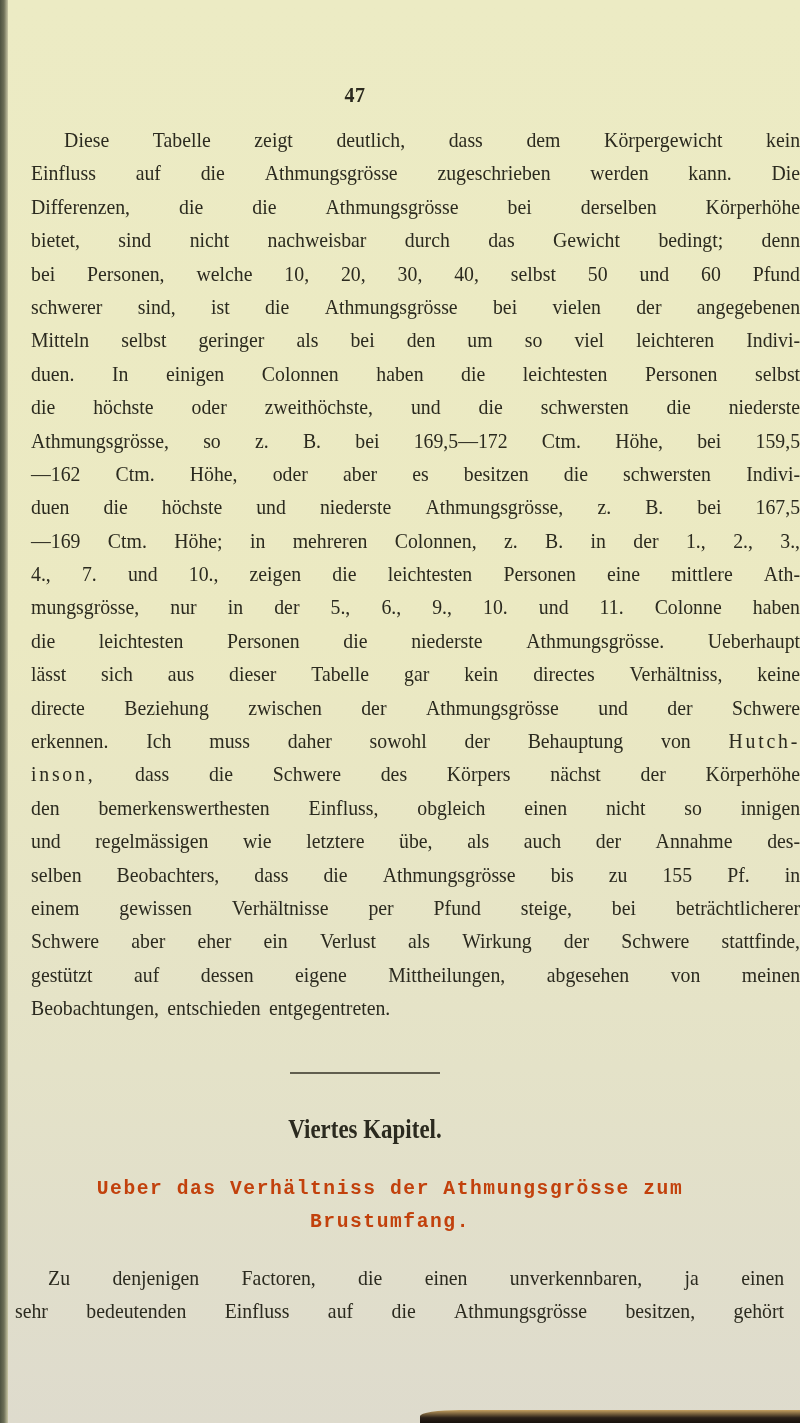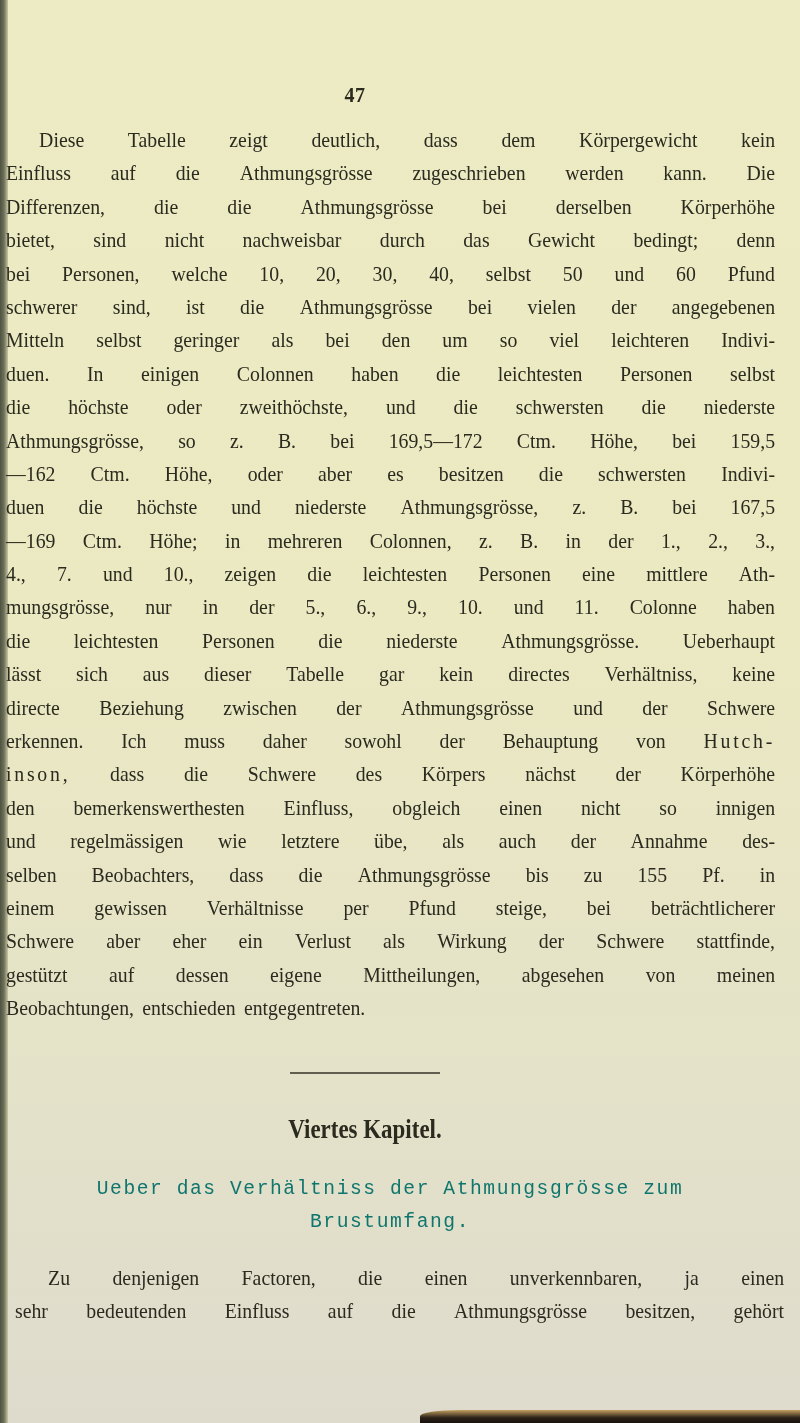--- a/index.html
+++ b/index.html
@@ -17,21 +17,21 @@
     position:absolute; left:420px; top:1410px; width:380px; height:13px;
     background: linear-gradient(180deg, #c4a060 0%, #2a2018 60%, #18120c 100%);
     border-top-left-radius: 40px 6px;
   }
   .page-number {
     position:absolute; top:84px; left:0; width:800px; text-align:center;
     font-size:20px; font-weight:bold; letter-spacing:0.5px;
     transform: translateX(-45px);
   }
   .body-text {
-    position:absolute; left:6px; top:124px; width:770px;
+    position:absolute; left:31px; top:124px; width:770px;
   }
   .line {
     font-size:21.5px; line-height:33.4px; height:33.4px;
     text-align:justify; text-align-last:justify; white-space:nowrap;
     display:flex; justify-content:space-between;
     transform: scaleX(0.92); transform-origin:left;
     width:836px;
   }
   .line.indent { padding-left:36px; width:800px; }
   .line.last { justify-content:flex-start; }
@@ -42,21 +42,21 @@
     background:#4a473a; opacity:0.85;
   }
   .chapter-title {
     position:absolute; top:1114px; left:0; width:800px; text-align:center;
     font-size:27px; font-weight:bold; transform: translateX(-35px) scaleX(0.85);
   }
   .section-title {
     position:absolute; left:40px; top:1172px; width:700px; text-align:center;
     font-size:20px; letter-spacing:1.6px; line-height:33px;
     font-family: "Liberation Mono", "DejaVu Sans Mono", monospace;
-    font-weight:normal; color:#0f766e;
+    font-weight:bold; color:#c2410c;
   }
   .section-title .t1 { transform: scaleX(0.98); display:block; }
   .closing-text {
     position:absolute; left:15px; top:1262px; width:770px;
   }
 </style>
 </head>
 <body>
 
 <div class="left-edge"></div>

